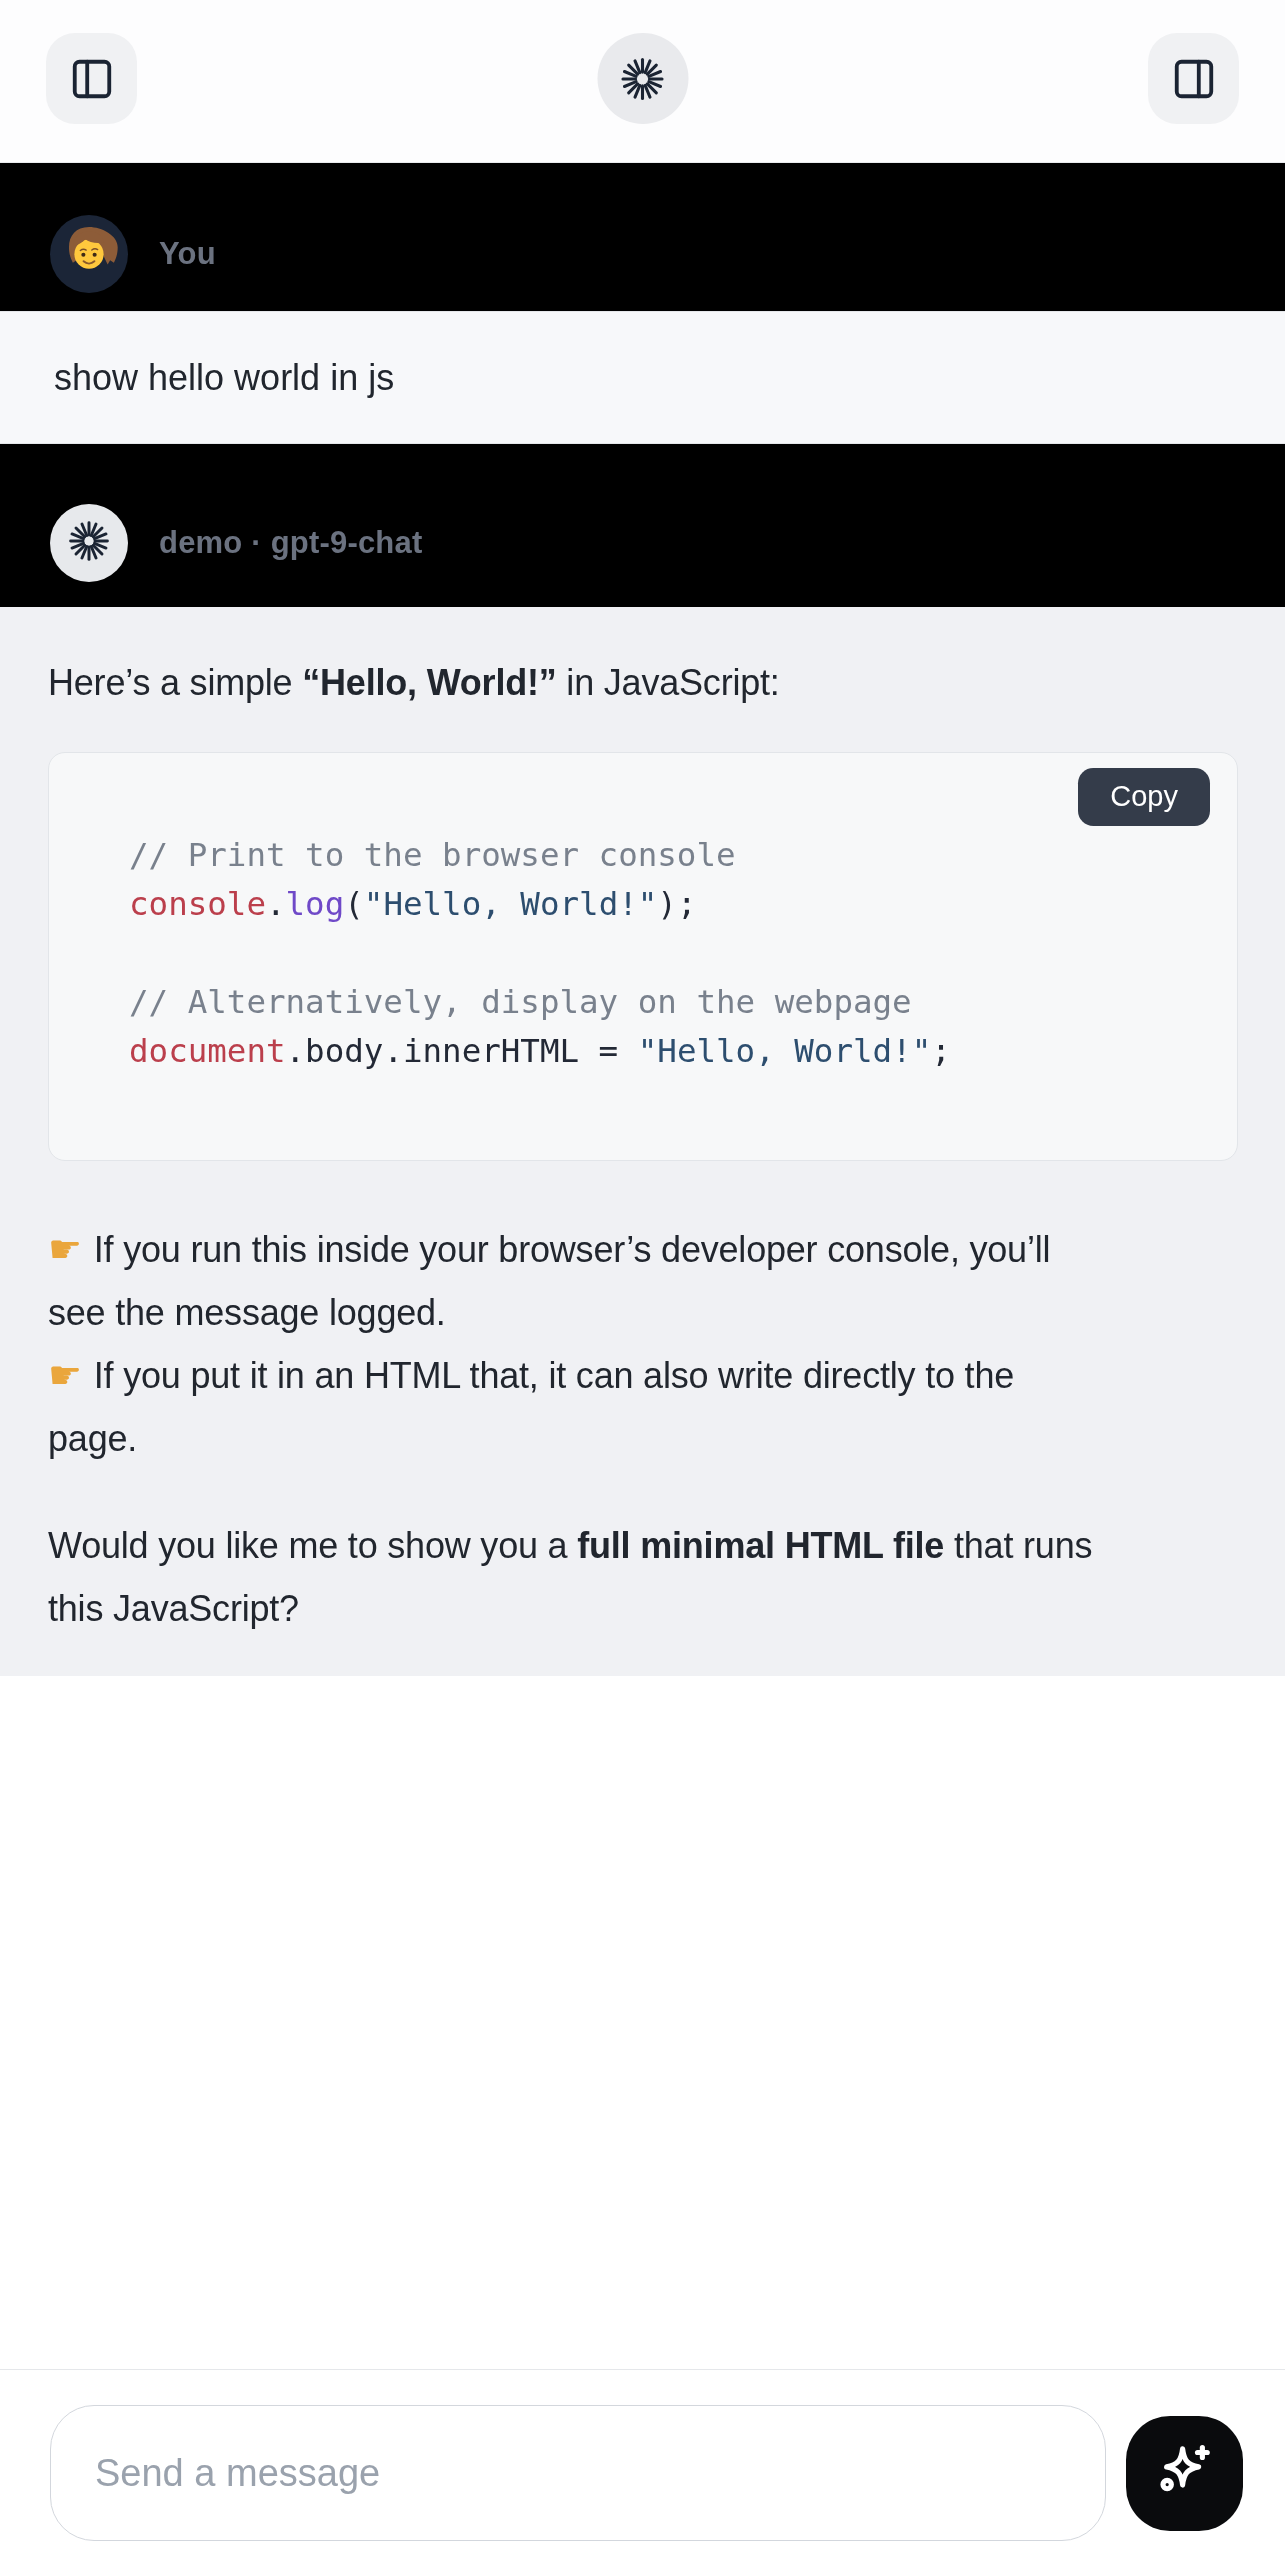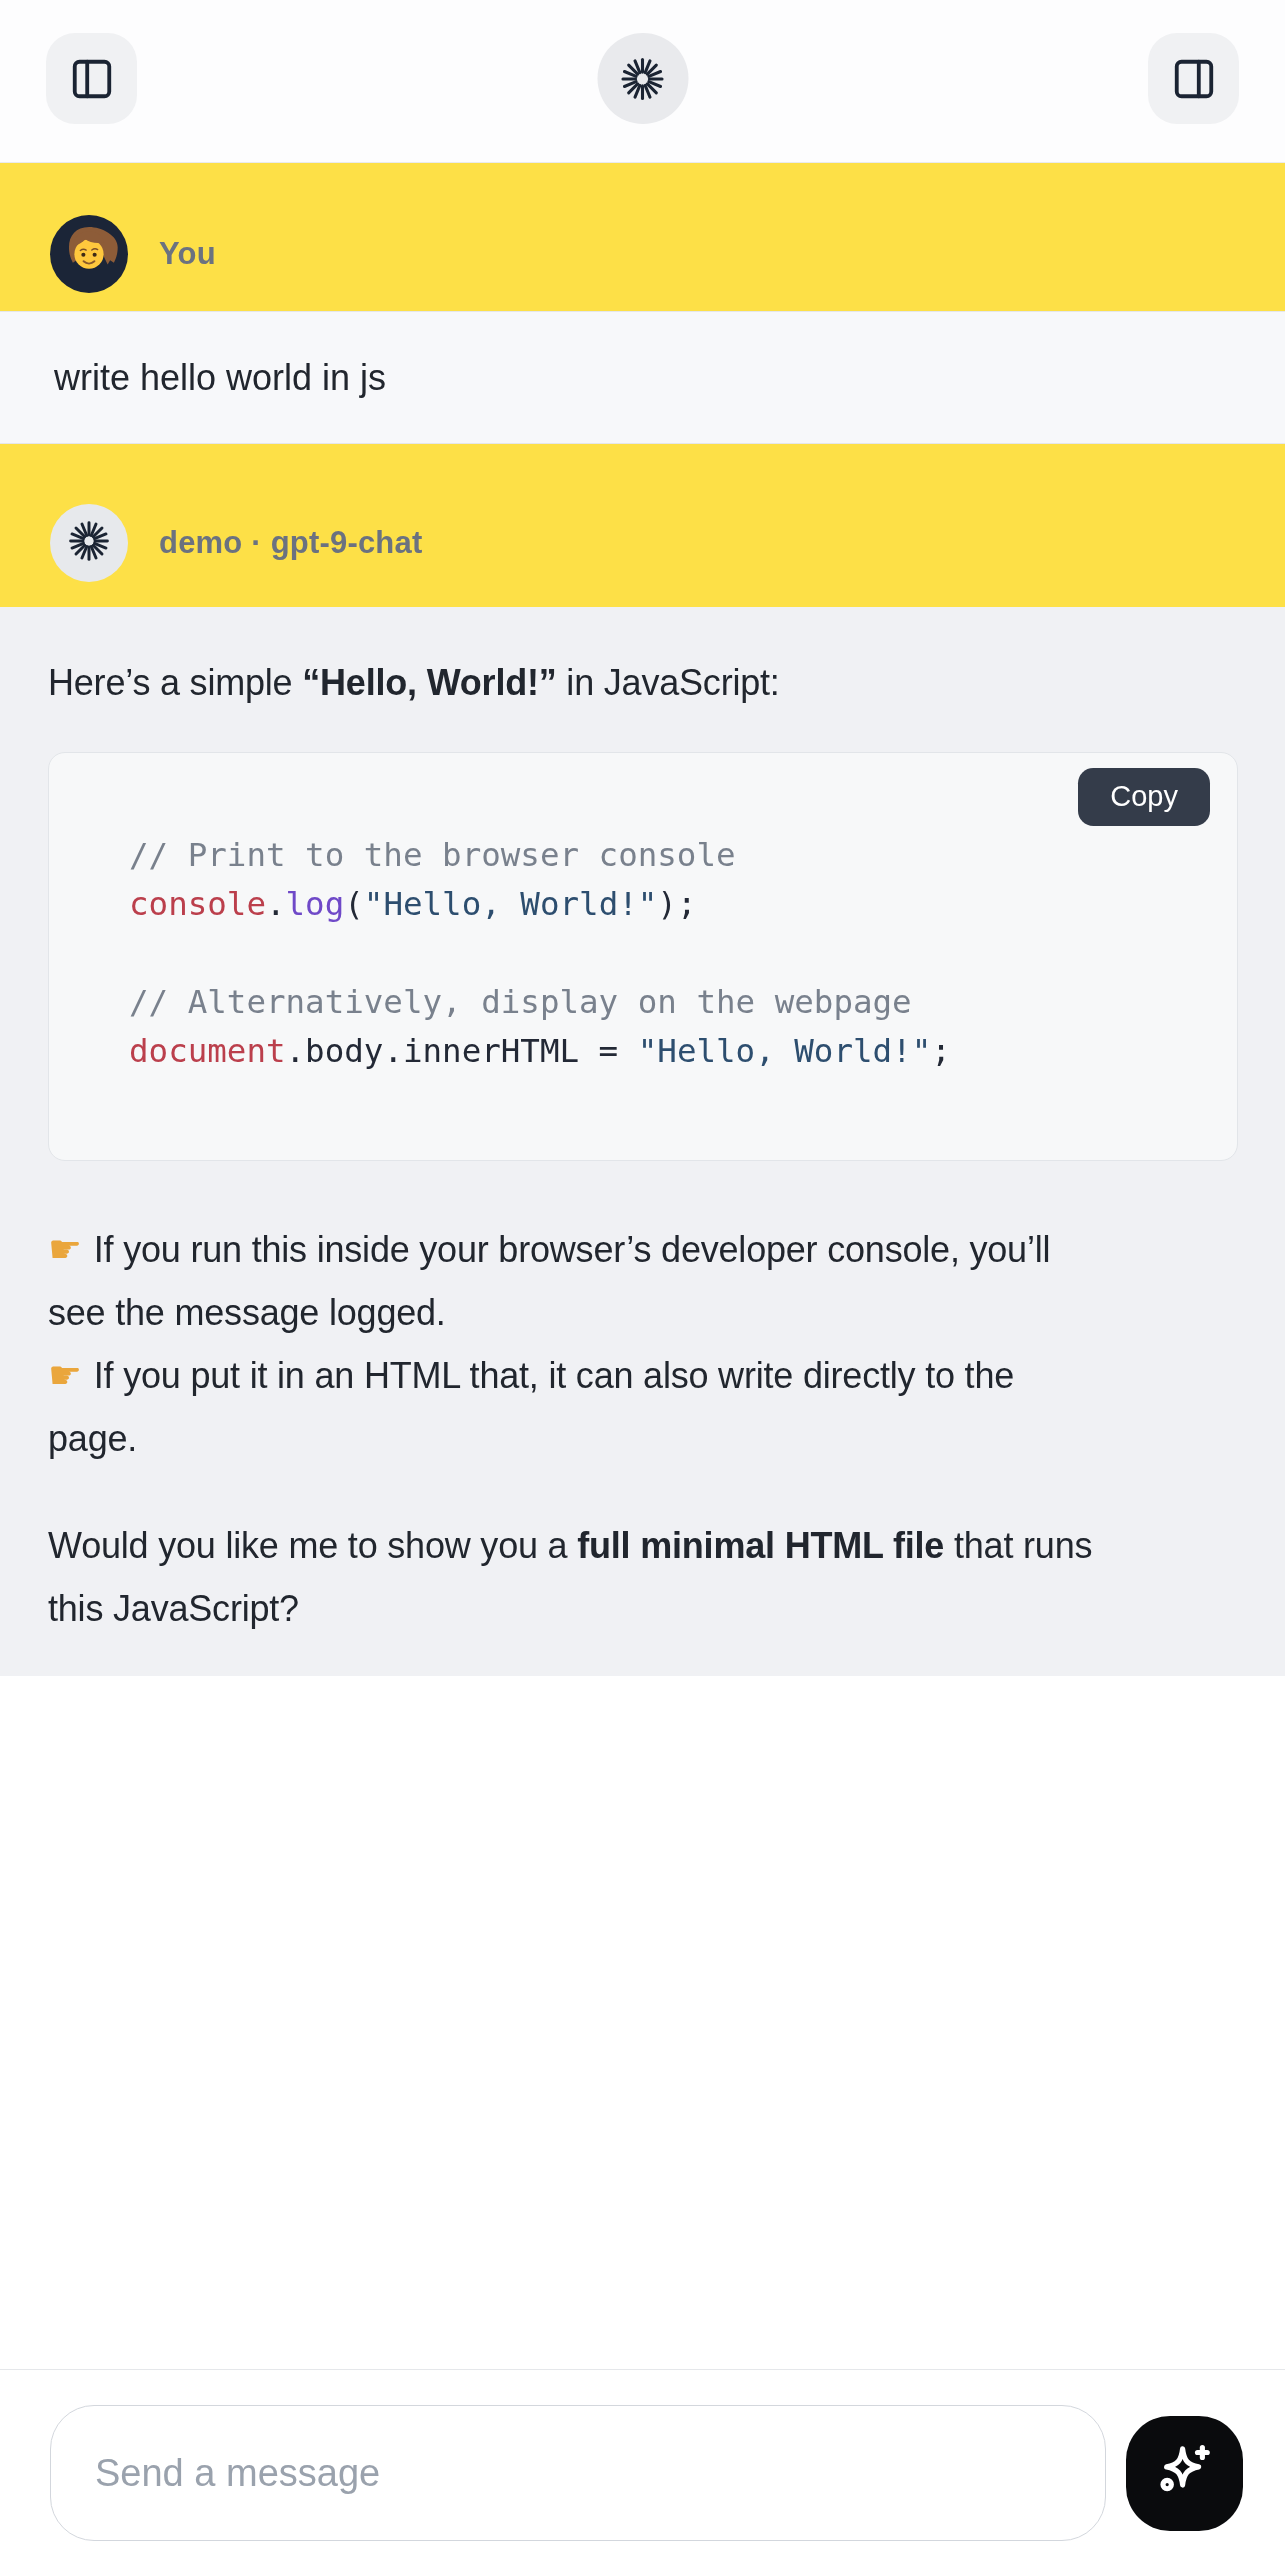--- a/index.html
+++ b/index.html
@@ -9,21 +9,21 @@
   
   .topbar { position:relative; height:163px; background:#fdfdfe; border-bottom:1.9px solid #e9ebee; flex:none; }
   .tb-btn { position:absolute; top:33px; width:91px; height:91px; border:none; border-radius:29px;
             background:#f0f1f3; display:flex; align-items:center; justify-content:center; cursor:pointer; }
   .tb-btn.left  { left:46px; }
   .tb-btn.right { right:46px; }
   .tb-btn.center { left:50%; transform:translateX(-50%); border-radius:50%; background:#e9eaed; }
   .tb-btn svg { display:block; }
 
   
-  .msg-head { height:148px; background:#fde047; display:flex; align-items:center; gap:31px; padding:34px 48px 0 50px; flex:none; }
+  .msg-head { height:148px; background:#000000; display:flex; align-items:center; gap:31px; padding:34px 48px 0 50px; flex:none; }
   .msg-head.ai { height:163px; }
   .avatar { width:78px; height:78px; border-radius:50%; flex:none; display:flex; align-items:center; justify-content:center; overflow:hidden; }
   .avatar.user { background:#1b2537; }
   .avatar.ai   { background:#e7e9ec; }
   .sender { font-size:31px; font-weight:700; color:#6b7280; letter-spacing:0.2px; }
 
   .band-user { height:133px; background:#f7f8fa; border-top:1.9px solid #e5e7ea; border-bottom:1.9px solid #e5e7ea;
                display:flex; align-items:center; padding:0 54px; font-size:36px; color:#21262e; flex:none; }
 
   
@@ -118,21 +118,21 @@
           <circle cx="41.2" cy="38.5" r="1.9" fill="#3f2a16"></circle>
           <path d="M28 34.6c1.6-1.3 4-1.3 5.4-.4M38.6 34.2c1.6-1.3 4-1.3 5.4-.4" stroke="#7a4f28" stroke-width="1.3" fill="none" stroke-linecap="round"></path>
           <path d="M31 44.5c3 2.7 7 2.7 10 0" stroke="#8a5a2b" stroke-width="1.8" fill="none" stroke-linecap="round"></path>
         </svg>
       </span>
     </span>
     <span class="sender">You</span>
   </div>
 
   <div class="band-user">
-    <span>write hello world in js</span>
+    <span>show hello world in js</span>
   </div>
 
   <div class="msg-head ai">
     <span class="avatar ai">
       <span>
         <svg width="42" height="42" viewBox="0 0 24 24" stroke="#1b2433" stroke-width="1.7" stroke-linecap="round">
           <g>
             <line x1="12" y1="1.5" x2="12" y2="8.6"></line>
             <line x1="12" y1="1.5" x2="12" y2="8.6" transform="rotate(22.5 12 12)"></line>
             <line x1="12" y1="1.5" x2="12" y2="8.6" transform="rotate(45 12 12)"></line>

